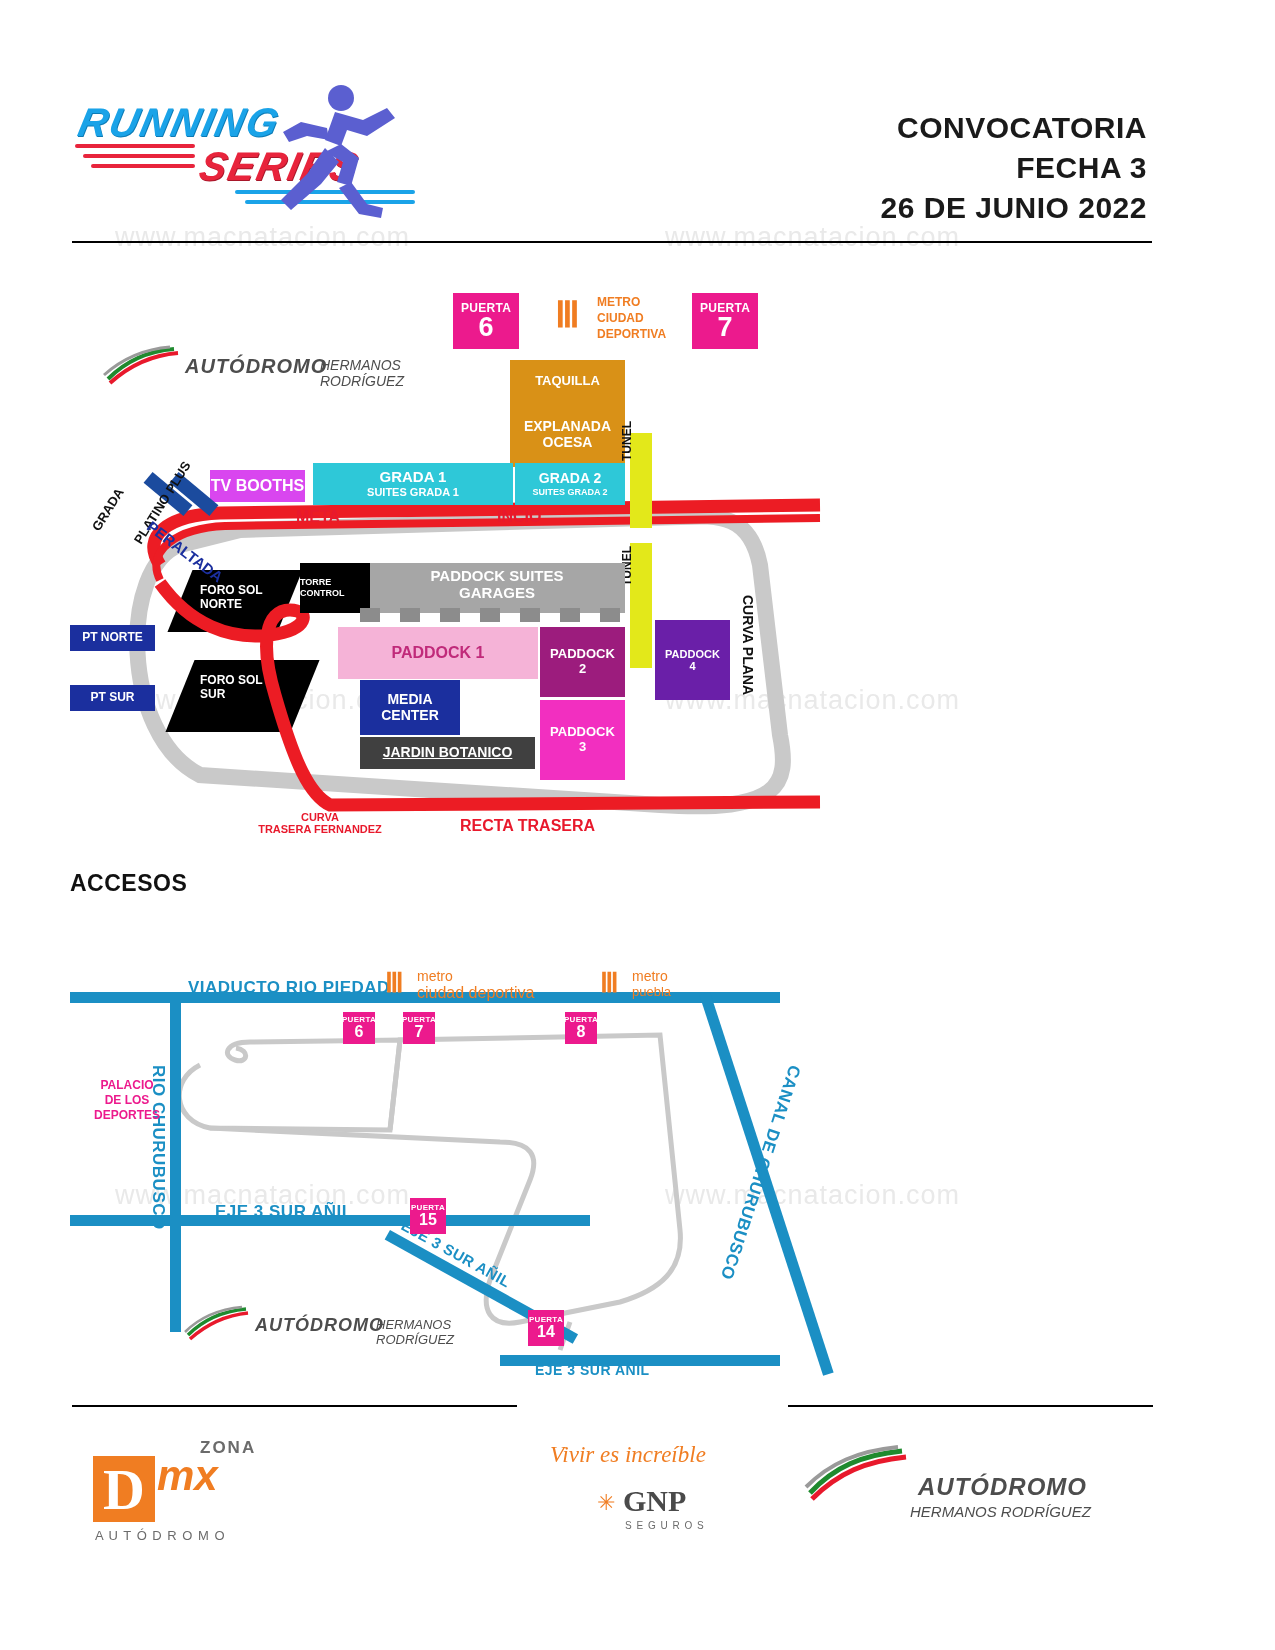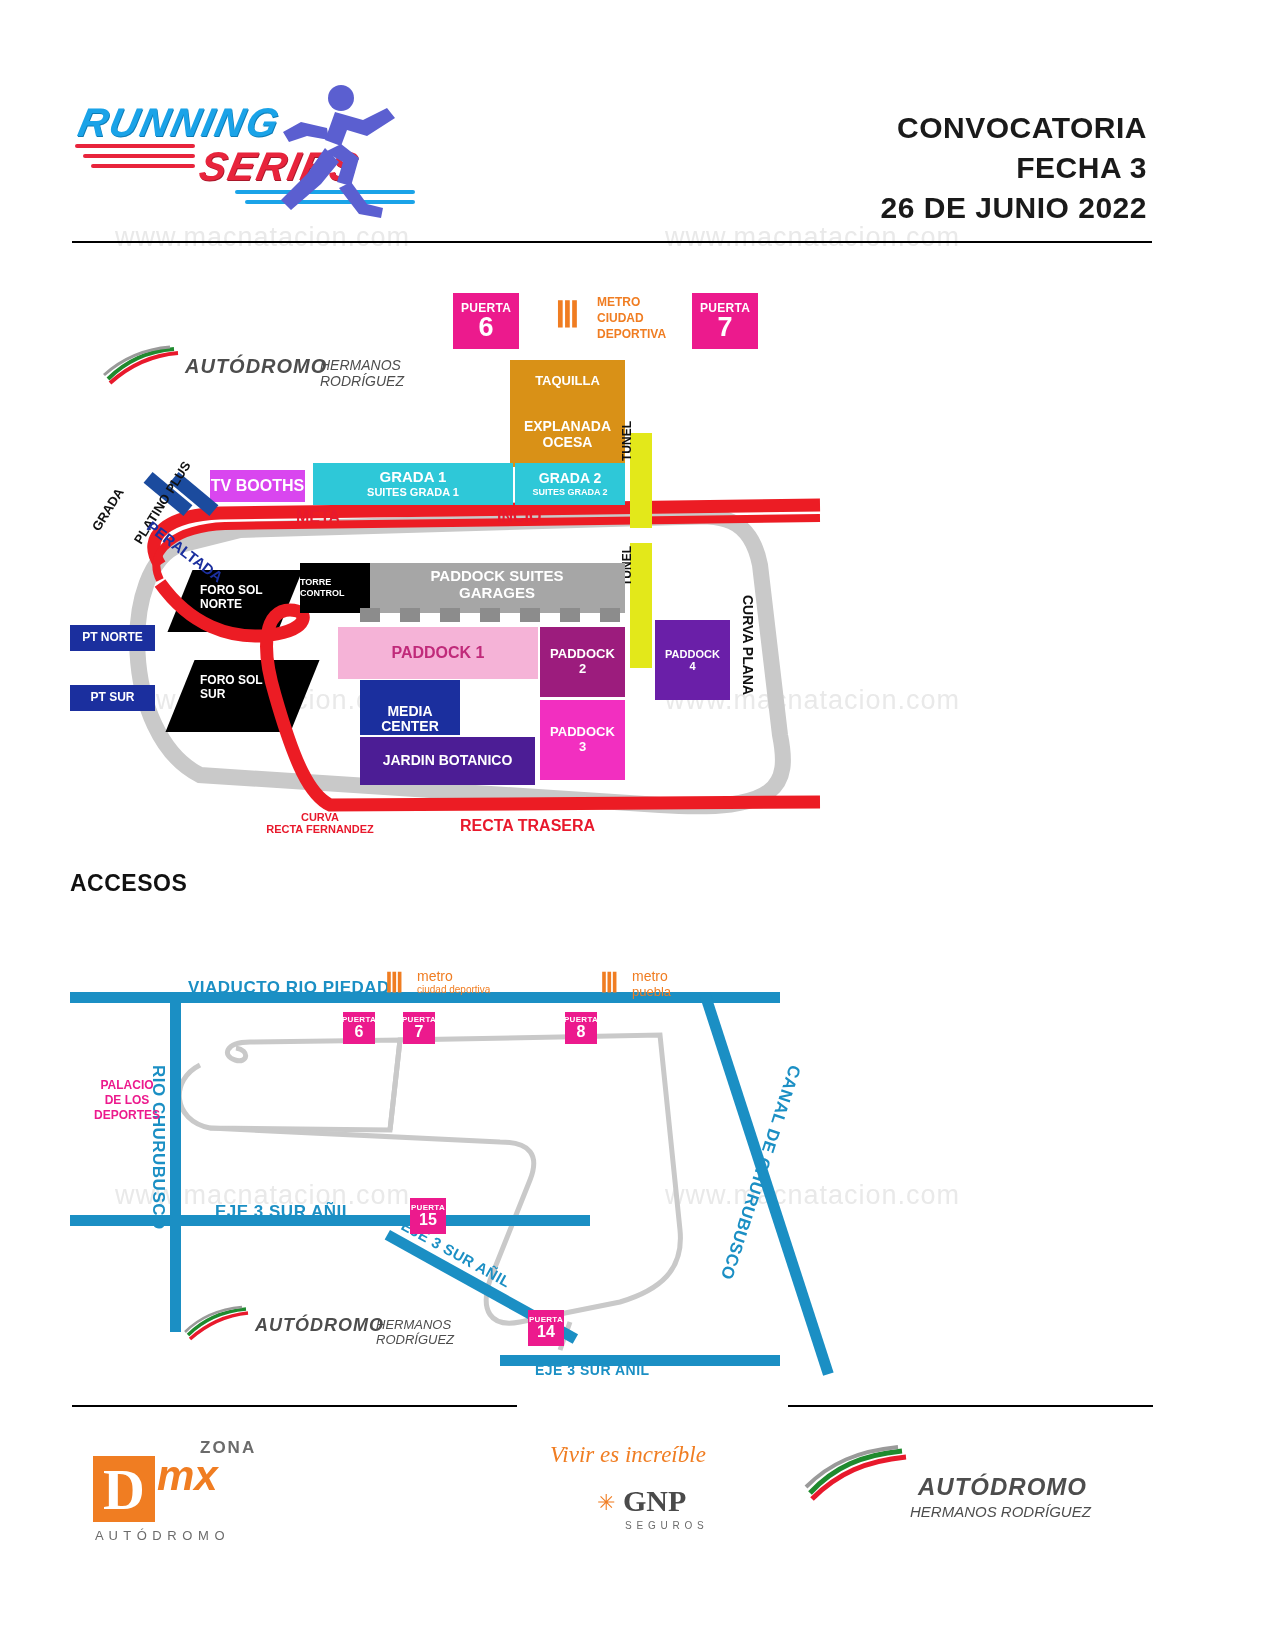--- a/index.html
+++ b/index.html
@@ -316,38 +316,38 @@
     <div class="box" style="left:595px;top:355px;width:75px;height:80px;background:#6a1fa8;flex-direction:column;font-size:11px;">
       <span>PADDOCK</span>
       <span>4</span>
     </div>
 
     <div class="box" style="left:480px;top:435px;width:85px;height:80px;background:#f22fc0;flex-direction:column;font-size:13px;">
       <span>PADDOCK</span>
       <span>3</span>
     </div>
 
-    <div class="box" style="left:300px;top:415px;width:100px;height:55px;background:#1b2f9e;flex-direction:column;font-size:14px;justify-content:flex-end;">
+    <div class="box" style="left:300px;top:415px;width:100px;height:55px;background:#1b2f9e;flex-direction:column;font-size:14px;">
       <span>MEDIA</span>
       <span>CENTER</span>
     </div>
 
-    <div class="box" style="left:300px;top:472px;width:175px;height:48px;background:#4c1d95;font-size:14px;">
+    <div class="box" style="left:300px;top:472px;width:175px;height:32px;background:#404040;font-size:14px;text-decoration:underline;">
       <span>JARDIN BOTANICO</span>
     </div>
 
     <div style="position:absolute;left:680px;top:330px;z-index:9;">
       <span style="display:inline-block;writing-mode:vertical-rl;font-size:14px;font-weight:bold;color:#111;">CURVA PLANA</span>
     </div>
 
     <div style="position:absolute;left:400px;top:552px;font-size:16px;font-weight:bold;color:#e8192c;z-index:9;">RECTA TRASERA</div>
 
     <div style="position:absolute;left:190px;top:546px;font-size:11px;font-weight:bold;color:#e8192c;z-index:9;text-align:center;width:140px;">
       <div>CURVA</div>
-      <div>RECTA FERNANDEZ</div>
+      <div>TRASERA FERNANDEZ</div>
     </div>
   </div>
 
   <div class="section-title">ACCESOS</div>
 
   <div class="map2">
 
     <div class="road" style="left:10px;top:62px;width:710px;height:11px;"></div>
     <div class="road" style="left:110px;top:62px;width:11px;height:340px;"></div>
     <div class="road" style="left:10px;top:285px;width:520px;height:11px;"></div>
@@ -379,21 +379,21 @@
 
     <div style="position:absolute;left:22px;top:148px;width:90px;text-align:center;font-size:12px;font-weight:bold;color:#ec1a8d;line-height:1.25;z-index:8;">
       <div>PALACIO</div>
       <div>DE LOS</div>
       <div>DEPORTES</div>
     </div>
 
     <div style="position:absolute;left:325px;top:38px;width:160px;height:36px;z-index:8;">
       <div class="metro-m" style="position:absolute;left:0;top:2px;font-size:27px;">Ⅲ</div>
       <div style="position:absolute;left:32px;top:0px;font-size:14px;color:#f07d22;">metro</div>
-      <div style="position:absolute;left:32px;top:16px;font-size:10px;color:#f07d22;">ciudad deportiva</div>
+      <div style="position:absolute;left:32px;top:16px;font-size:16px;color:#f07d22;">ciudad deportiva</div>
     </div>
     <div style="position:absolute;left:540px;top:38px;width:140px;height:36px;z-index:8;">
       <div class="metro-m" style="position:absolute;left:0;top:2px;font-size:27px;">Ⅲ</div>
       <div style="position:absolute;left:32px;top:0px;font-size:14px;color:#f07d22;">metro</div>
       <div style="position:absolute;left:32px;top:16px;font-size:13px;color:#f07d22;">puebla</div>
     </div>
 
     <div class="gate" style="left:283px;top:82px;width:32px;height:32px;">
       <span class="g-word">PUERTA</span>
       <span class="g-num">6</span>

